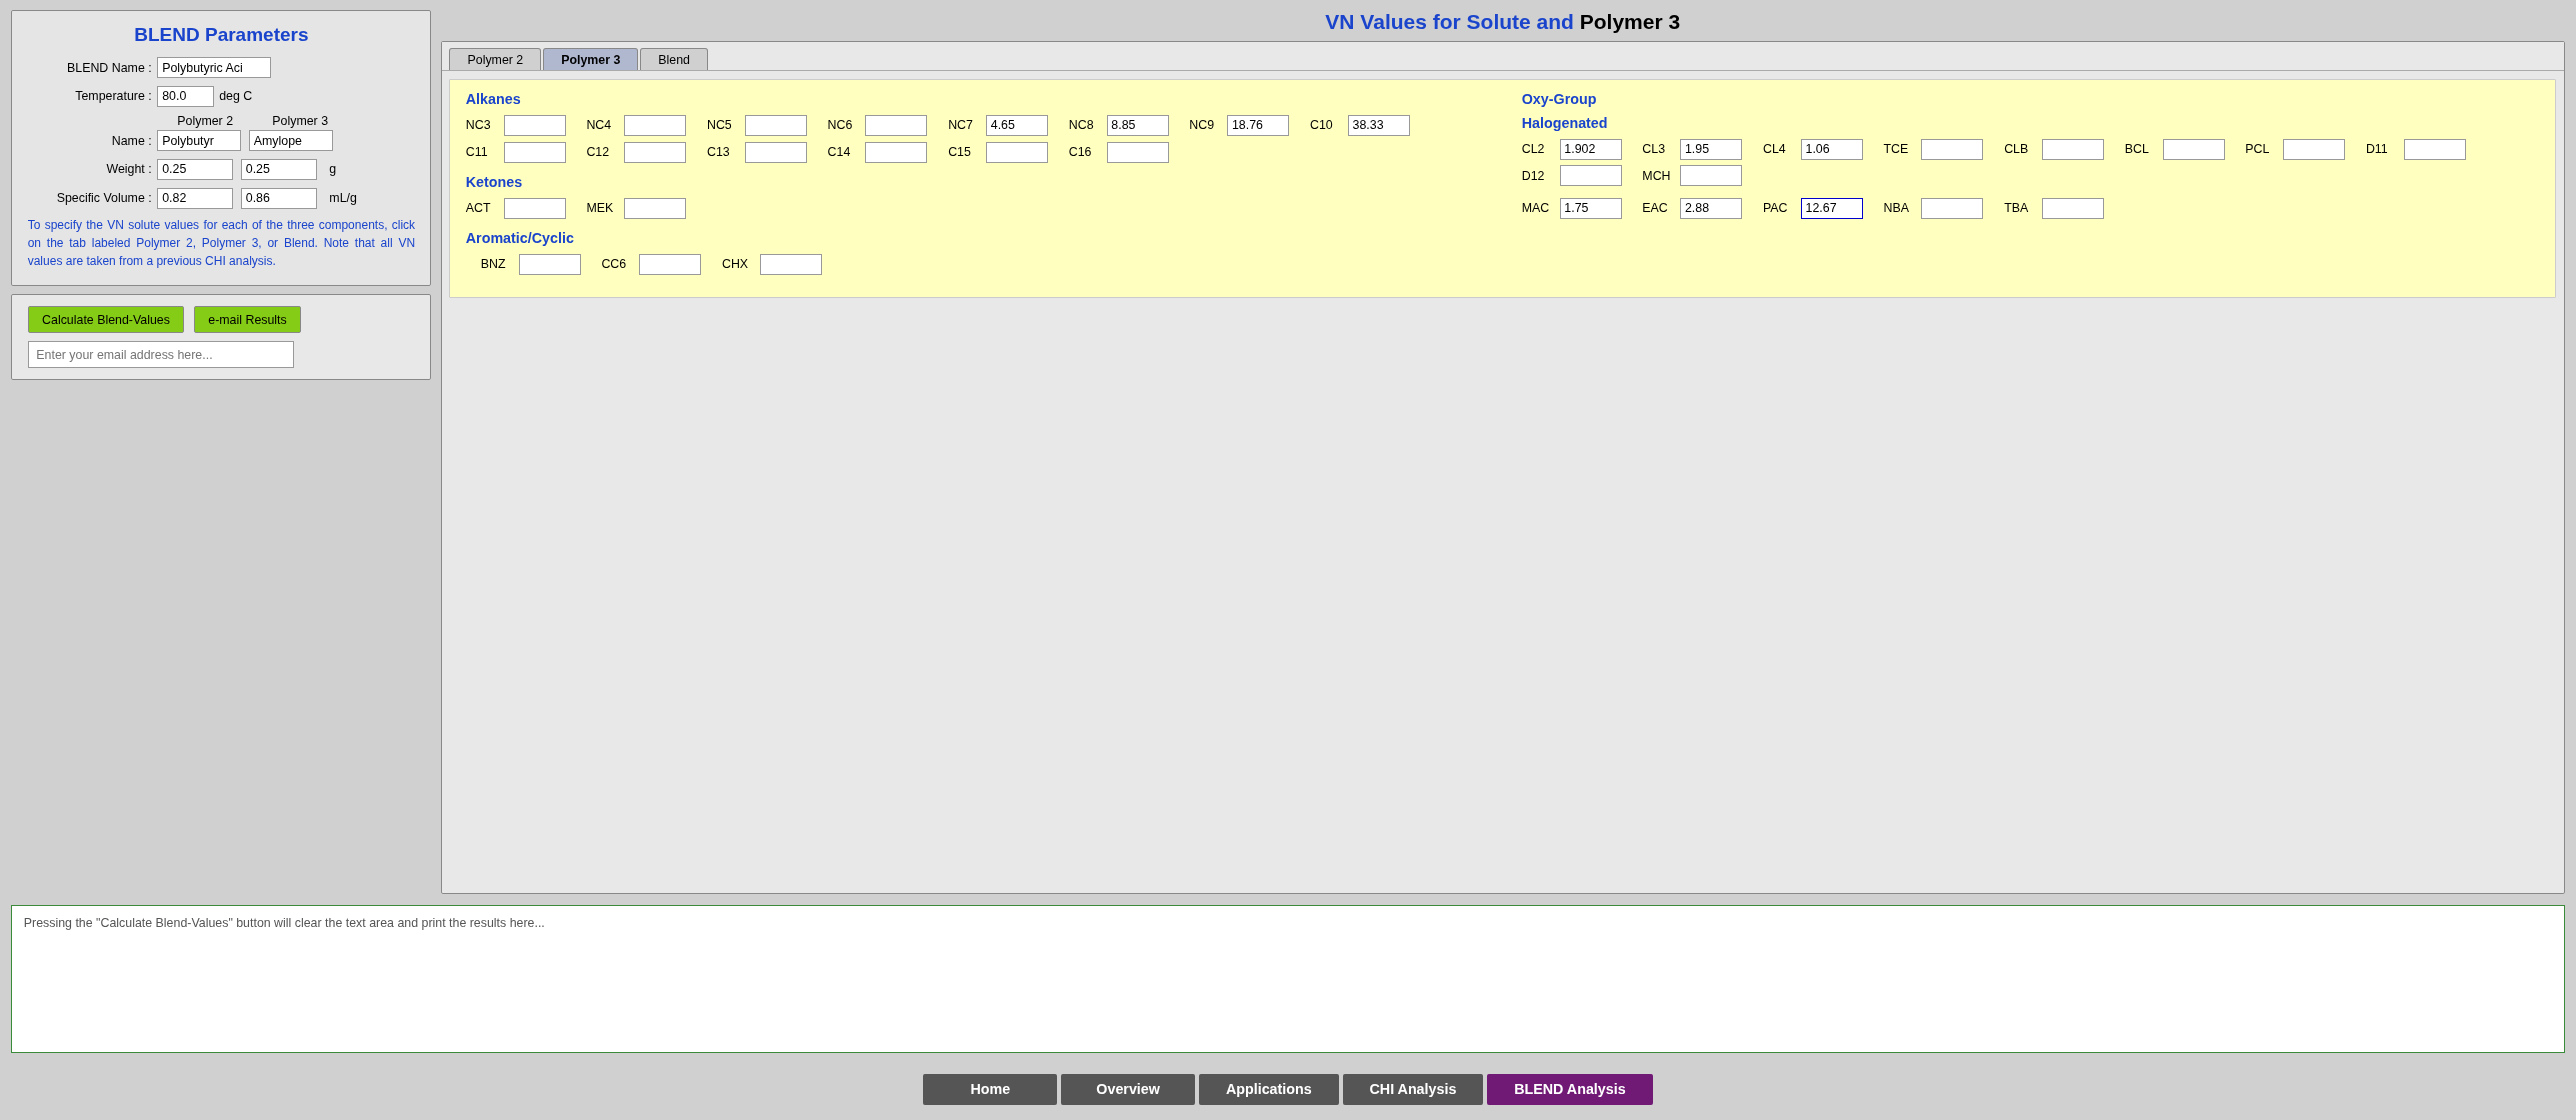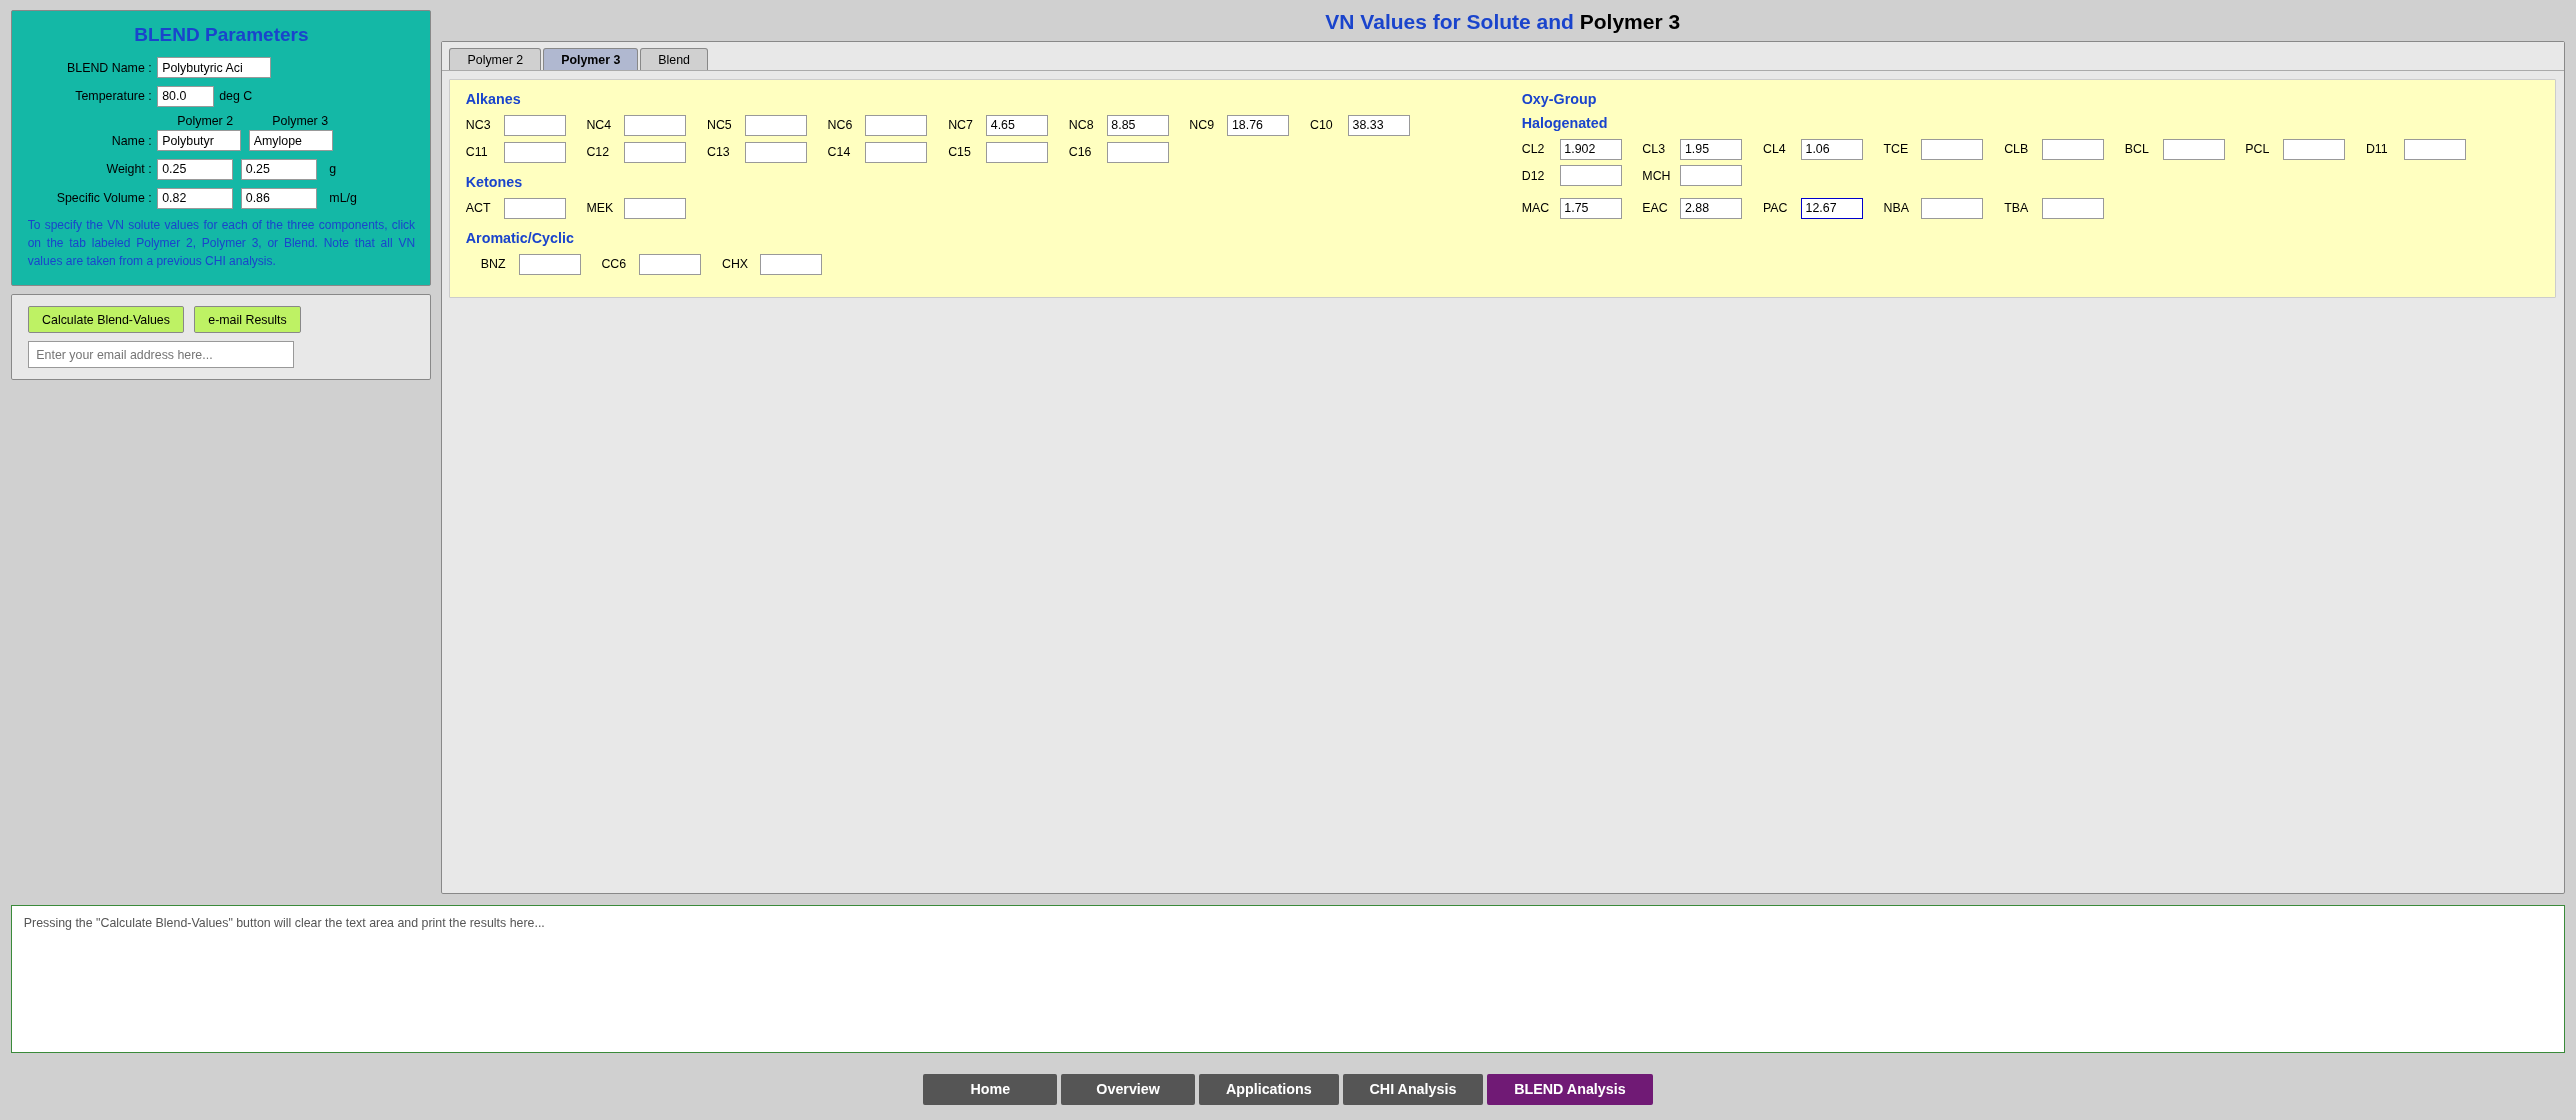--- a/index.html
+++ b/index.html
@@ -22,21 +22,21 @@
     
     .left-panel {
       width: 420px;
       min-width: 420px;
       display: flex;
       flex-direction: column;
       gap: 7.6px;
     }
     .blend-params-box {
       border: 1.9px solid #888;
-      background: #14b8a6;
+      background: #e5e5e5;
       padding: 13.4px 15.3px 15.3px 15.3px;
       border-radius: 1.9px;
     }
     .blend-params-title {
       color: #1a44cc;
       font-weight: bold;
       font-size: 19px;
       text-align: center;
       margin-bottom: 11.4px;
     }
@@ -109,21 +109,21 @@
       flex-direction: column;
       gap: 7.6px;
     }
     .actions-row {
       display: flex;
       gap: 9.5px;
       align-items: center;
     }
     .action-btn {
       border: 1.9px solid #888;
-      background: #bef264;
+      background: #84cc16;
       padding: 3.8px 13.4px;
       font-size: 12.4px;
       cursor: pointer;
       border-radius: 1.9px;
       height: 27px;
     }
     .email-input {
       border: 1px solid #999;
       background: #fff;
       padding: 3.8px 7.6px;

